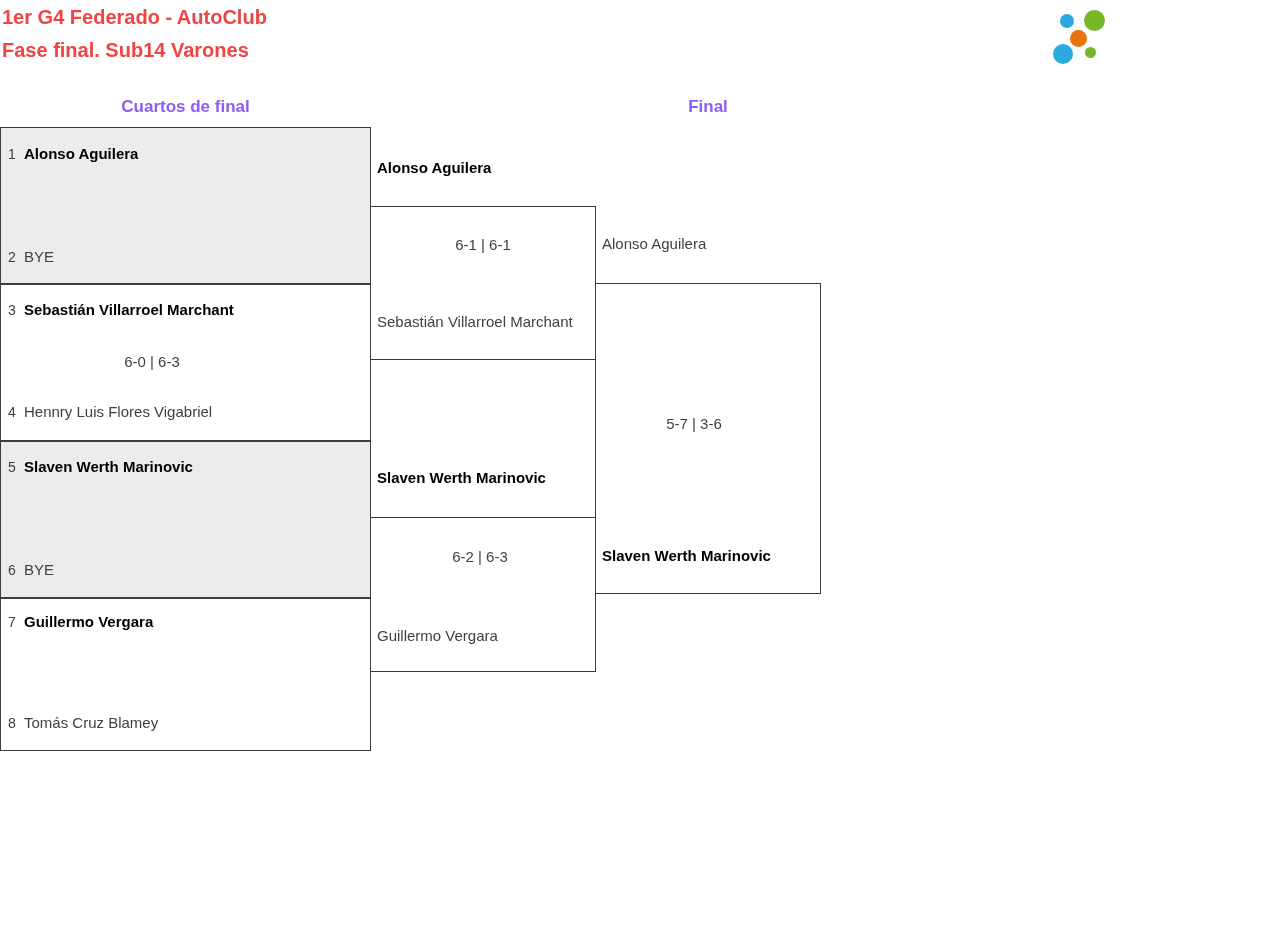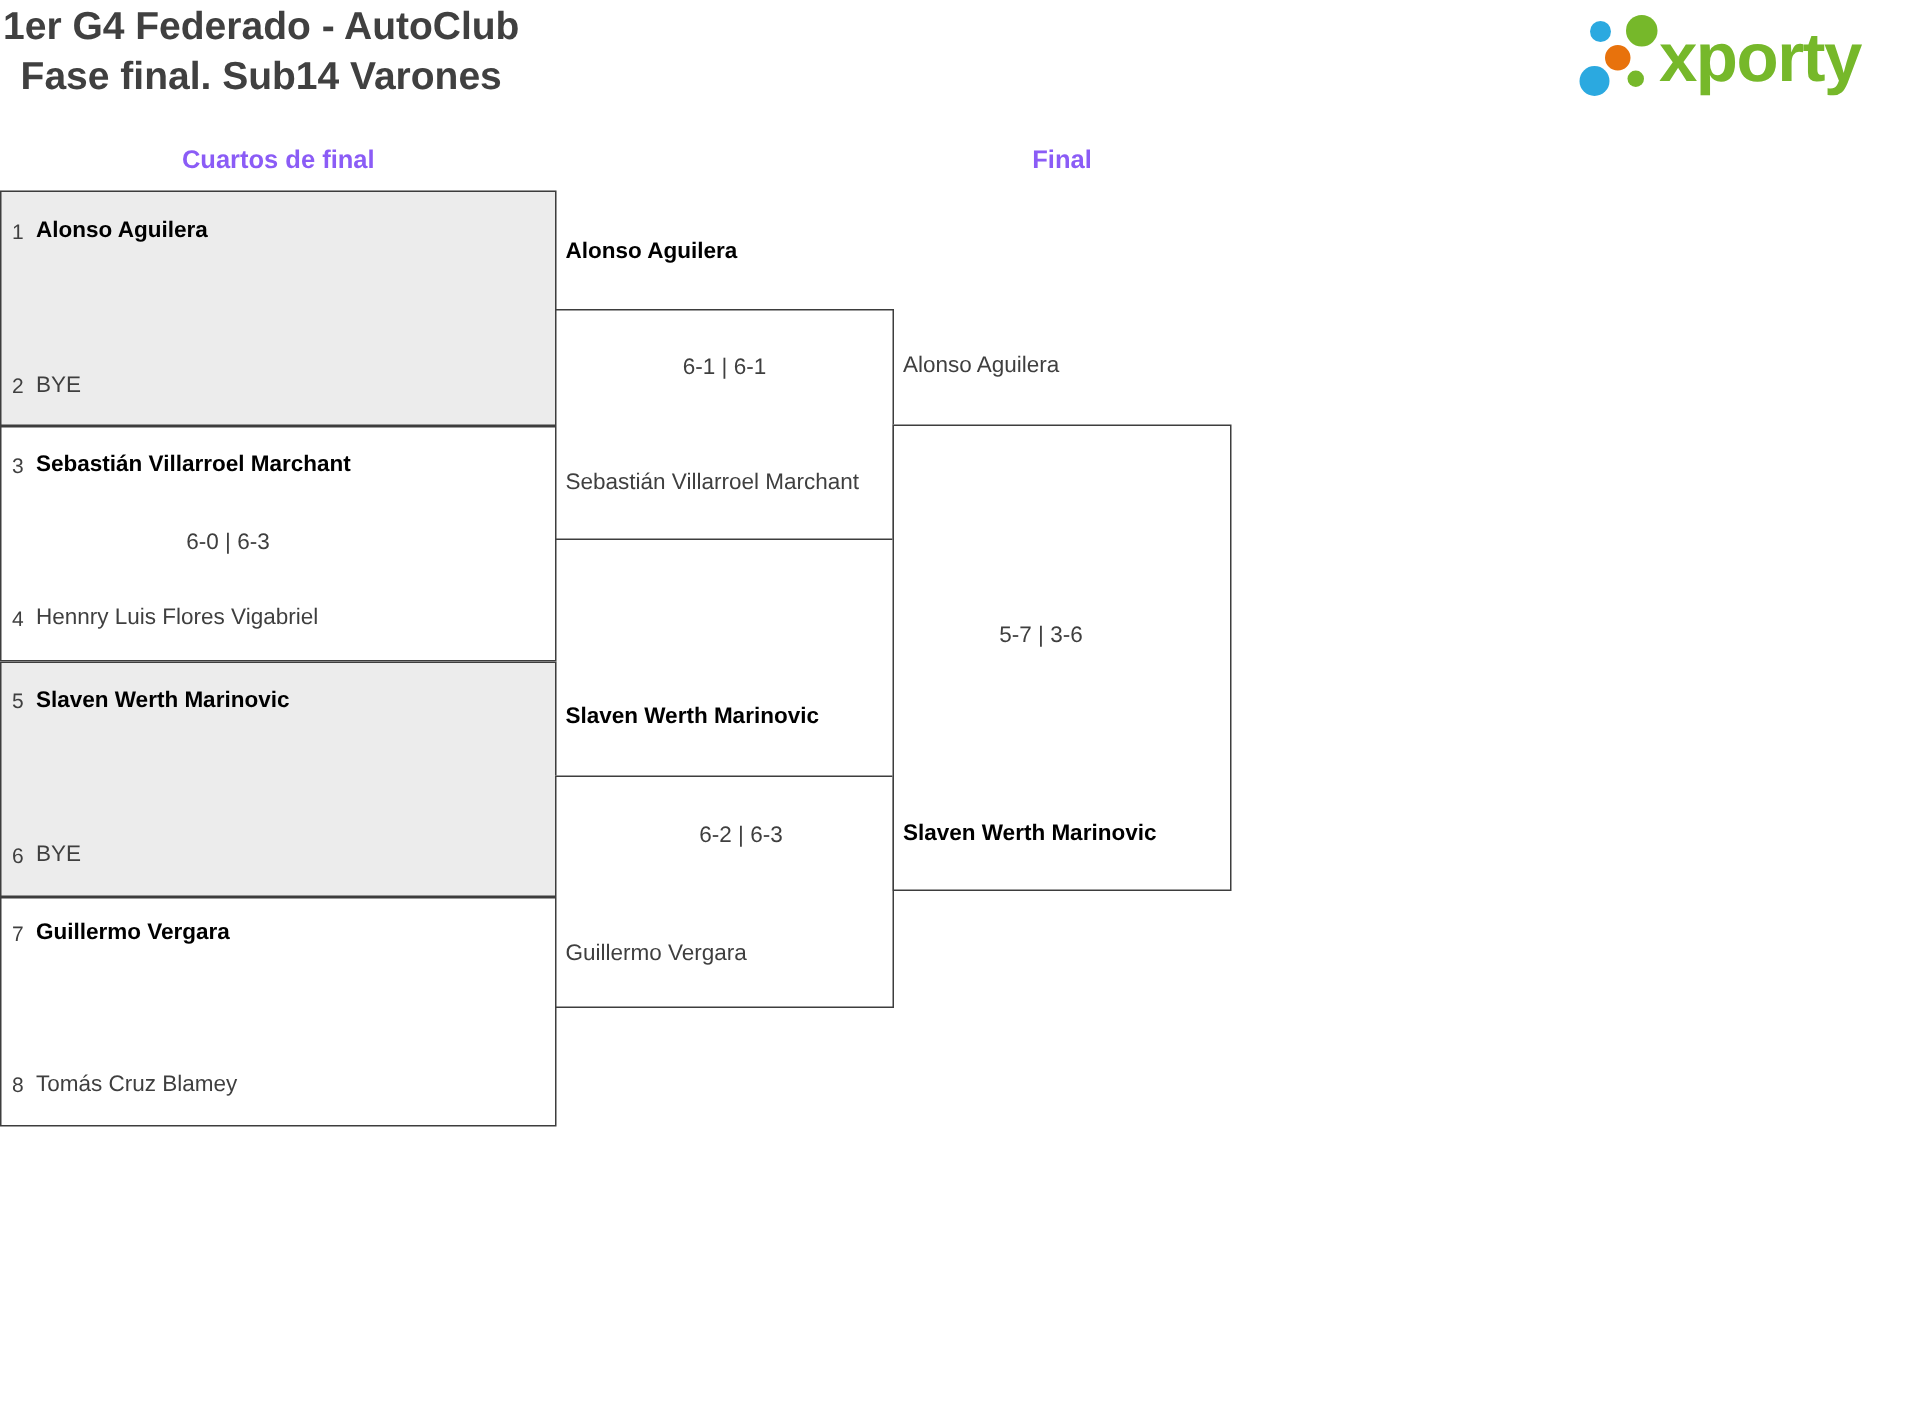--- a/index.html
+++ b/index.html
@@ -2,21 +2,21 @@
 <html><head>
 <meta charset="utf-8">
 <style>
   html,body{margin:0;padding:0;background:#ffffff;}
   .canvas{
     position:relative;width:1280px;height:949px;background:#ffffff;overflow:hidden;
     font-family:"Liberation Sans","DejaVu Sans",sans-serif;color:#1a1a1a;
   }
   
   .title{position:absolute;left:2px;top:1px;}
-  .title .tl{font-size:26px;line-height:33px;font-weight:700;color:#404040;letter-spacing:0;text-align:center;}
+  .title .tl{font-size:20px;line-height:33px;font-weight:700;color:#ef4444;letter-spacing:0;}
   
   .logo{position:absolute;left:1050px;top:6px;width:226px;height:62px;display:block;text-decoration:none;cursor:pointer;}
   .logo .dot{position:absolute;border-radius:50%;}
   .logo-text{position:absolute;left:56px;top:3px;line-height:58px;font-size:46px;font-weight:700;letter-spacing:-1px;}
   
   .round-h{position:absolute;top:96px;height:22px;line-height:22px;text-align:center;
            font-size:17px;font-weight:700;color:#8b5cf6;}
   
   .box{position:absolute;border:1px solid #3d3d3d;box-sizing:border-box;background:#ffffff;}
   .box.shaded{background:#ececec;}
@@ -40,21 +40,20 @@
     <div class="tl">1er G4 Federado - AutoClub</div>
     <div class="tl">Fase final. Sub14 Varones</div>
   </div>
 
   <a class="logo">
     <span class="dot" style="left: 10px; top: 8px; width: 14px; height: 14px; background-color: rgb(43, 169, 224);"></span>
     <span class="dot" style="left: 34px; top: 4px; width: 21px; height: 21px; background-color: rgb(118, 184, 42);"></span>
     <span class="dot" style="left: 20px; top: 24px; width: 17px; height: 17px; background-color: rgb(232, 114, 12);"></span>
     <span class="dot" style="left: 3px; top: 38px; width: 20px; height: 20px; background-color: rgb(43, 169, 224);"></span>
     <span class="dot" style="left: 35px; top: 41px; width: 11px; height: 11px; background-color: rgb(118, 184, 42);"></span>
-    <span class="logo-text" style="color: rgb(118, 184, 42);">xporty</span>
   </a>
 
   <div class="round-h" style="left:0;width:371px">Cuartos de final</div>
   <div class="round-h" style="left:595px;width:226px">Final</div>
 
   <div class="box shaded" style="left:0;top:127px;width:371px;height:157px"></div>
   <div class="box" style="left:0;top:284px;width:371px;height:157px"></div>
   <div class="box shaded" style="left:0;top:441px;width:371px;height:157px"></div>
   <div class="box" style="left:0;top:598px;width:371px;height:153px"></div>
 
@@ -98,20 +97,20 @@
   <div class="entry" style="top:713px">
     <span class="seed">8</span>
     <span class="pname l">Tomás Cruz Blamey</span>
   </div>
 
   <div class="plabel w" style="left:377px;top:158px">Alonso Aguilera</div>
   <div class="score" style="left:370px;top:235px;width:226px">6-1 | 6-1</div>
   <div class="plabel l" style="left:377px;top:312px">Sebastián Villarroel Marchant</div>
 
   <div class="plabel w" style="left:377px;top:468px">Slaven Werth Marinovic</div>
-  <div class="score" style="left:364px;top:547px;width:260px">6-2 | 6-3</div>
+  <div class="score" style="left:350px;top:547px;width:260px">6-2 | 6-3</div>
   <div class="plabel l" style="left:377px;top:626px">Guillermo Vergara</div>
 
   <div class="plabel l" style="left:602px;top:234px">Alonso Aguilera</div>
   <div class="score" style="left:595px;top:414px;width:198px">5-7 | 3-6</div>
   <div class="plabel w" style="left:602px;top:546px">Slaven Werth Marinovic</div>
 
 </div>
 
 </body></html>

